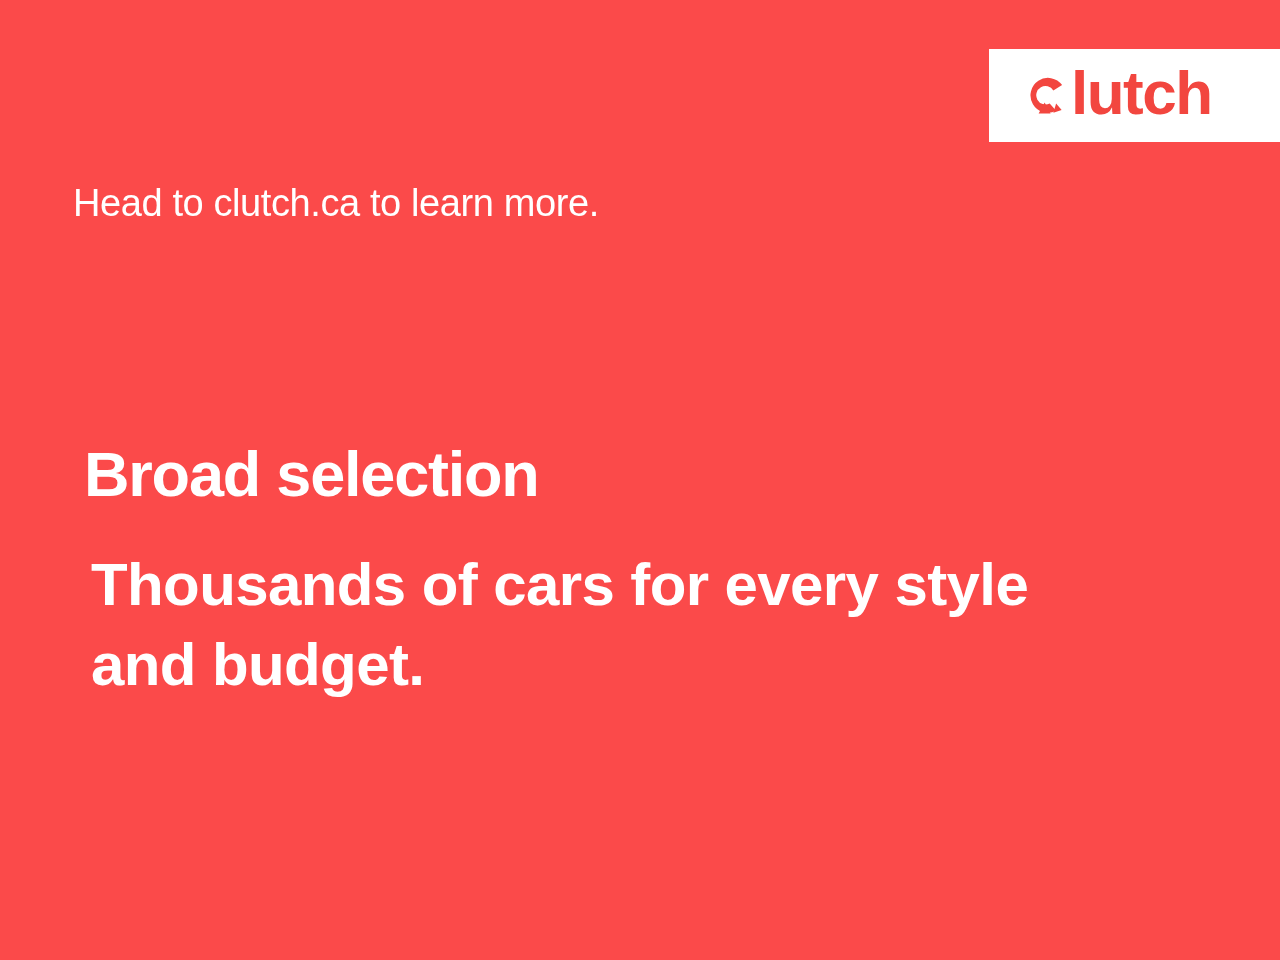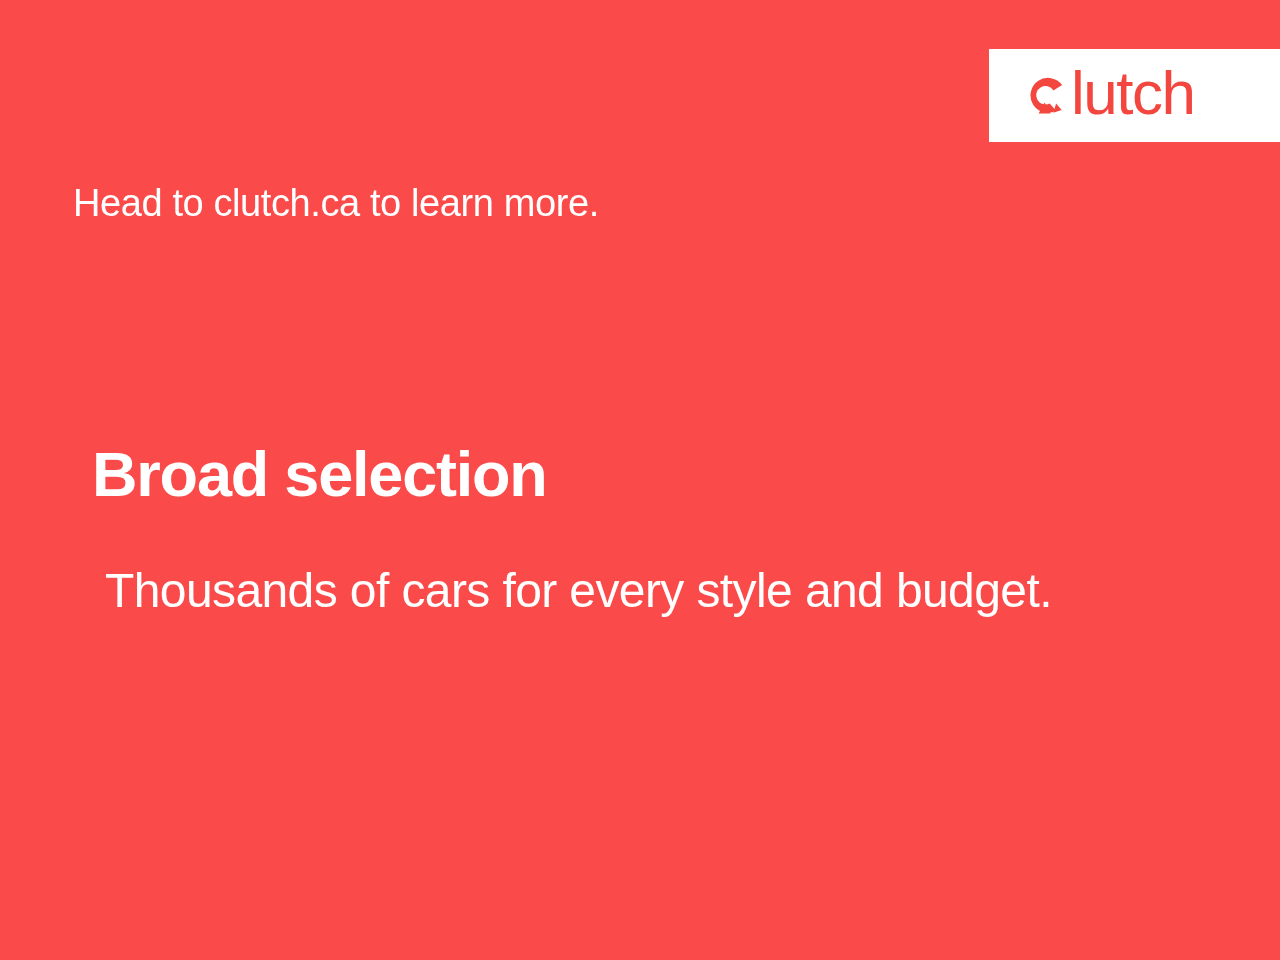--- a/index.html
+++ b/index.html
@@ -45,21 +45,21 @@
     display: block;
     width: 46px;
     height: 46px;
     flex: 0 0 auto;
     margin-right: 4px;
     margin-top: 2px;
   }
   .logo-wordmark {
     font-family: "Liberation Sans", sans-serif;
     font-size: 62px;
-    font-weight: normal;
+    font-weight: bold;
     color: #f2463f;
     letter-spacing: -1.5px;
     line-height: 1;
     white-space: nowrap;
     margin-left: -2px;
     position: relative;
     top: -3px;
   }
 
   
@@ -70,42 +70,42 @@
     font-size: 38px;
     font-weight: normal;
     color: #ffffff;
     letter-spacing: -0.4px;
     line-height: 1.15;
     white-space: nowrap;
   }
 
   .headline {
     position: absolute;
-    left: 92px;
+    left: 84px;
     top: 441px;
     font-size: 63px;
     font-weight: bold;
     color: #ffffff;
     letter-spacing: -1.2px;
     line-height: 1.05;
     white-space: nowrap;
     margin: 0;
   }
 
   .subhead {
     position: absolute;
     left: 91px;
     top: 545px;
     width: 960px;
-    font-size: 48px;
-    font-weight: normal;
+    font-size: 60px;
+    font-weight: bold;
     color: #ffffff;
     letter-spacing: -0.6px;
     line-height: 1.33;
-    margin: 14px;
+    margin: 0;
   }
 </style>
 </head>
 <body>
 
 <div id="slide">
 
   <div class="logo-plate">
     <div class="logo-mark-row">
       <svg class="logo-c-icon" viewBox="0 0 100 100" aria-hidden="true">

